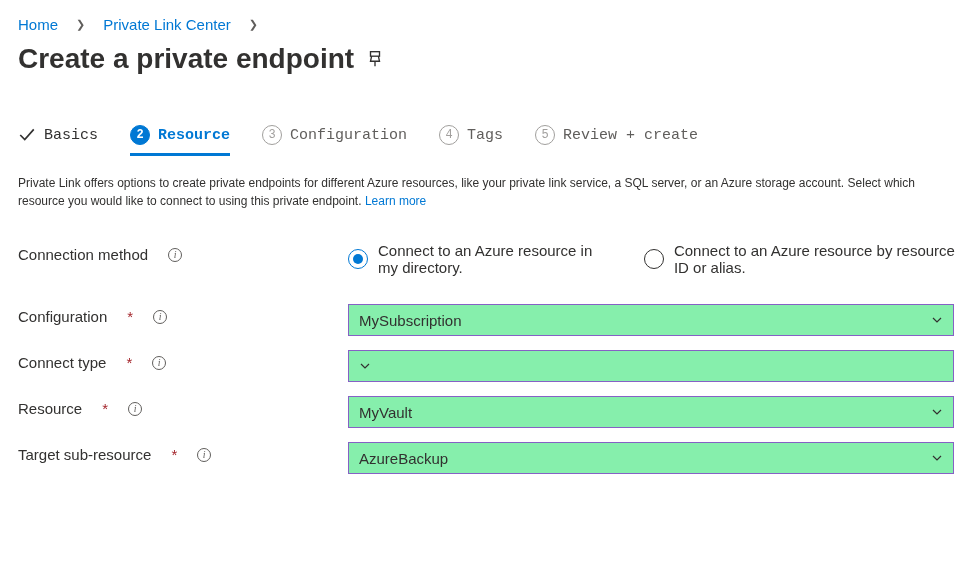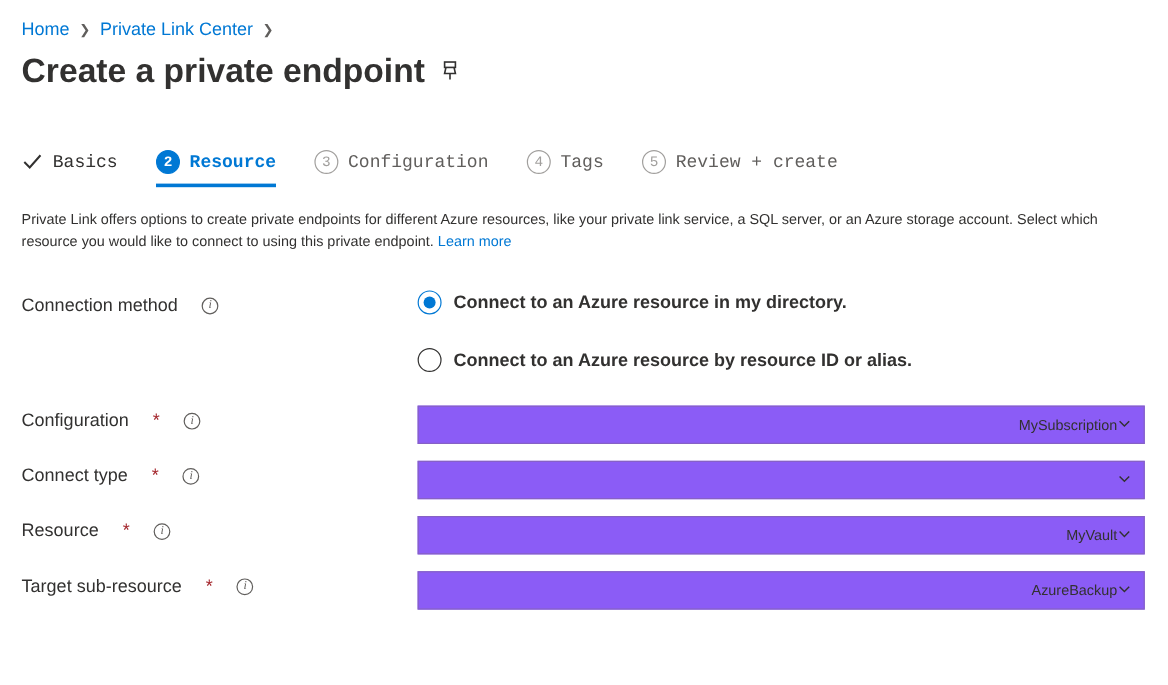--- a/index.html
+++ b/index.html
@@ -11,21 +11,21 @@
       font-family: "Segoe UI", -apple-system, sans-serif;
       font-size: 14px;
       color: #323130;
       background: #ffffff;
       padding: 16px 18px;
       width: 973px;
     }
     .breadcrumb {
       display: flex;
       align-items: center;
-      gap: 8px;
+      gap: 18px;
       font-size: 15px;
       margin-bottom: 10px;
     }
     .breadcrumb a {
       color: #0078d4;
       text-decoration: none;
       cursor: pointer;
     }
     .breadcrumb .chevron {
       color: #605e5c;
@@ -137,23 +137,22 @@
       font-size: 10px;
       color: #605e5c;
       font-style: italic;
       font-family: Georgia, serif;
     }
     .form-control {
       flex: 1;
     }
     .radio-group {
       display: flex;
-      flex-direction: column;
+      flex-direction: row;
       gap: 28px;
-      font-weight: bold;
     }
     .radio-option {
       display: flex;
       align-items: center;
       gap: 10px;
       cursor: pointer;
       font-size: 15px;
     }
     .radio {
       width: 20px;
@@ -173,26 +172,26 @@
       width: 10px;
       height: 10px;
       border-radius: 50%;
       background: #0078d4;
     }
     .select {
       width: 100%;
       max-width: 606px;
       height: 32px;
       border: 1px solid #8661c5;
-      background: #8b5cf6;
-      display: flex;
-      align-items: center;
-      justify-content: flex-end;
+      background: #86efac;
+      display: flex;
+      align-items: center;
+      justify-content: space-between;
       padding: 0 10px;
-      font-size: 12px;
+      font-size: 15px;
       color: #323130;
       cursor: pointer;
     }
     .select .chev {
       color: #323130;
     }
   </style>
 </head>
 <body>
 

